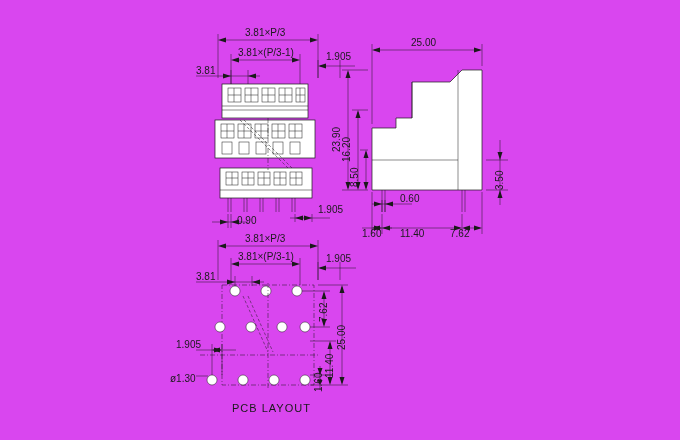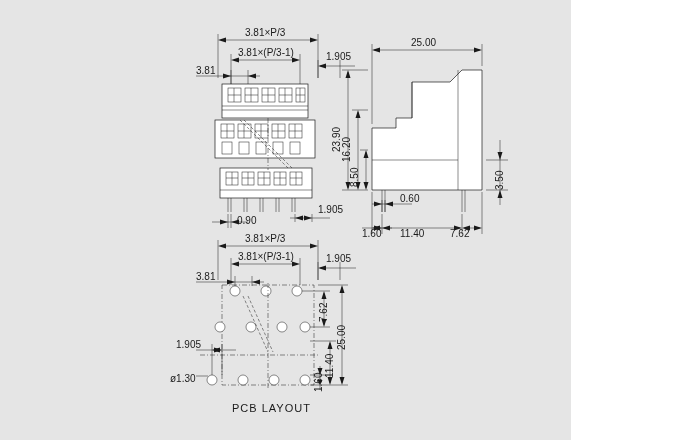--- a/index.html
+++ b/index.html
@@ -2,23 +2,23 @@
 <html><head>
 <meta charset="utf-8">
 <style>
   html, body {
     margin: 0;
     padding: 0;
     background: #ffffff;
   }
   #sheet {
     position: relative;
-    width: 571px;
+    width: 680px;
     height: 440px;
-    background: #e5e5e5;
+    background: #d946ef;
     font-family: "Liberation Sans", sans-serif;
     overflow: hidden;
   }
   #sheet svg {
     position: absolute;
     left: 0;
     top: 0;
   }
   .dim-text {
     font-family: "Liberation Sans", sans-serif;

